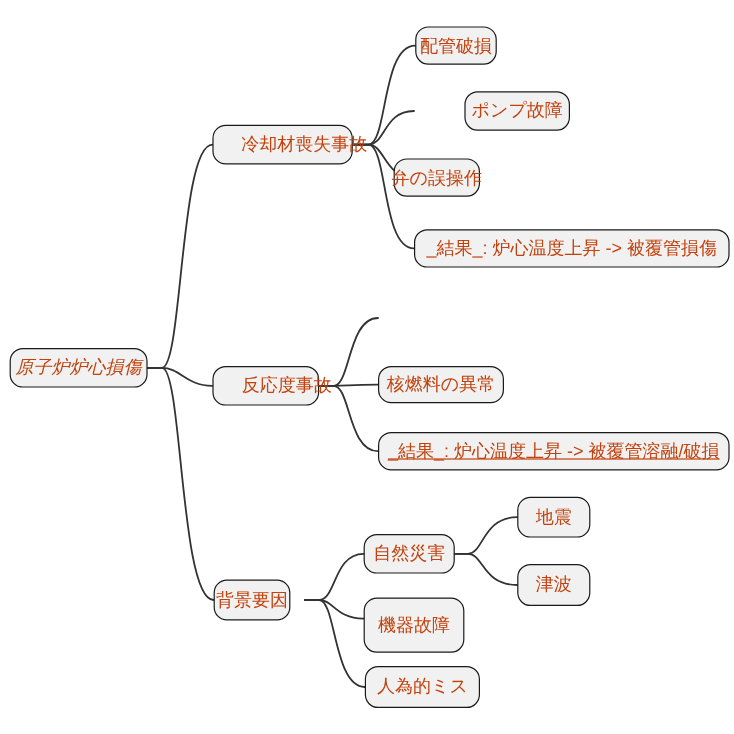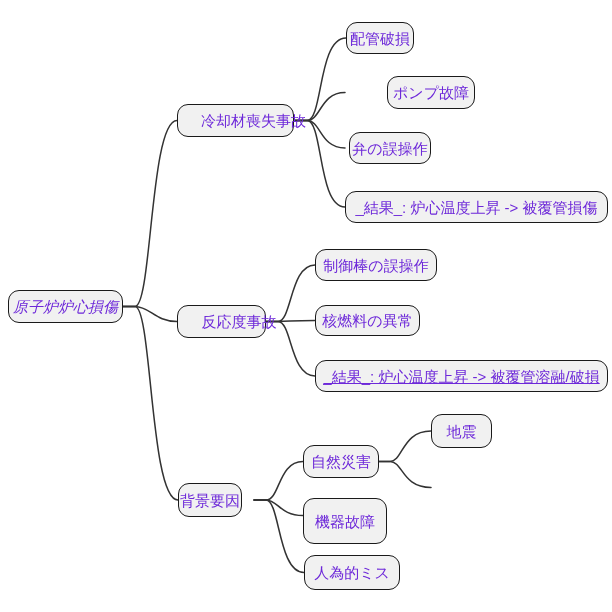--- a/index.html
+++ b/index.html
@@ -22,34 +22,34 @@
     stroke: #333333;
     stroke-width: 1.5;
     stroke-linecap: round;
   }
   .node {
     position: absolute;
     box-sizing: border-box;
     background: #f1f1f1;
     border: 1.6px solid #1a1a1a;
     border-radius: 11px;
-    color: #6d28d9;
+    color: #c2410c;
     font-size: 15px;
     line-height: 1;
     display: flex;
     align-items: center;
     justify-content: center;
     white-space: nowrap;
   }
   
   .n-root      { left:   8px; top: 290px; width: 115px; height: 33px; font-style: italic; }
   .n-b1        { left: 177px; top: 104px; width: 117px; height: 33px; padding-left: 36px; }
   .n-b1c1      { left: 346px; top:  22px; width:  68px; height: 32px; }
   .n-b1c2      { left: 345px; top:  76px; width:  88px; height: 33px; margin-left: 42px; }
-  .n-b1c3      { left: 349px; top: 132px; width:  82px; height: 32px; }
+  .n-b1c3      { left: 328px; top: 132px; width:  72px; height: 32px; }
   .n-b1c4      { left: 345px; top: 191px; width: 263px; height: 32px; }
   .n-b2        { left: 177px; top: 305px; width:  89px; height: 33px; padding-left: 35px; }
   .n-b2c1      { left: 315px; top: 249px; width: 122px; height: 32px; }
   .n-b2c2      { left: 315px; top: 305px; width: 105px; height: 31px; }
   .n-b2c3      { left: 315px; top: 360px; width: 293px; height: 32px; text-decoration: underline; }
   .n-b3        { left: 178px; top: 483px; width:  64px; height: 34px; }
   .n-b3c1      { left: 303px; top: 445px; width:  76px; height: 33px; }
   .n-b3c1a     { left: 431px; top: 414px; width:  61px; height: 34px; }
   .n-b3c1b     { left: 431px; top: 470px; width:  61px; height: 35px; }
   .n-b3c2      { left: 303px; top: 498px; width:  84px; height: 46px; }
@@ -85,23 +85,23 @@
 
   <div class="node n-root">原子炉炉心損傷</div>
 
   <div class="node n-b1">冷却材喪失事故</div>
   <div class="node n-b1c1">配管破損</div>
   <div class="node n-b1c2">ポンプ故障</div>
   <div class="node n-b1c3">弁の誤操作</div>
   <div class="node n-b1c4">_結果_: 炉心温度上昇 -&gt; 被覆管損傷</div>
 
   <div class="node n-b2">反応度事故</div>
-  <div class="node n-b2c1">制御棒の誤操作</div>
   <div class="node n-b2c2">核燃料の異常</div>
   <div class="node n-b2c3">_結果_: 炉心温度上昇 -&gt; 被覆管溶融/破損</div>
 
   <div class="node n-b3">背景要因</div>
   <div class="node n-b3c1">自然災害</div>
   <div class="node n-b3c1a">地震</div>
+  <div class="node n-b3c1b">津波</div>
   <div class="node n-b3c2">機器故障</div>
   <div class="node n-b3c3">人為的ミス</div>
 
 </div>
 
 </body></html>

